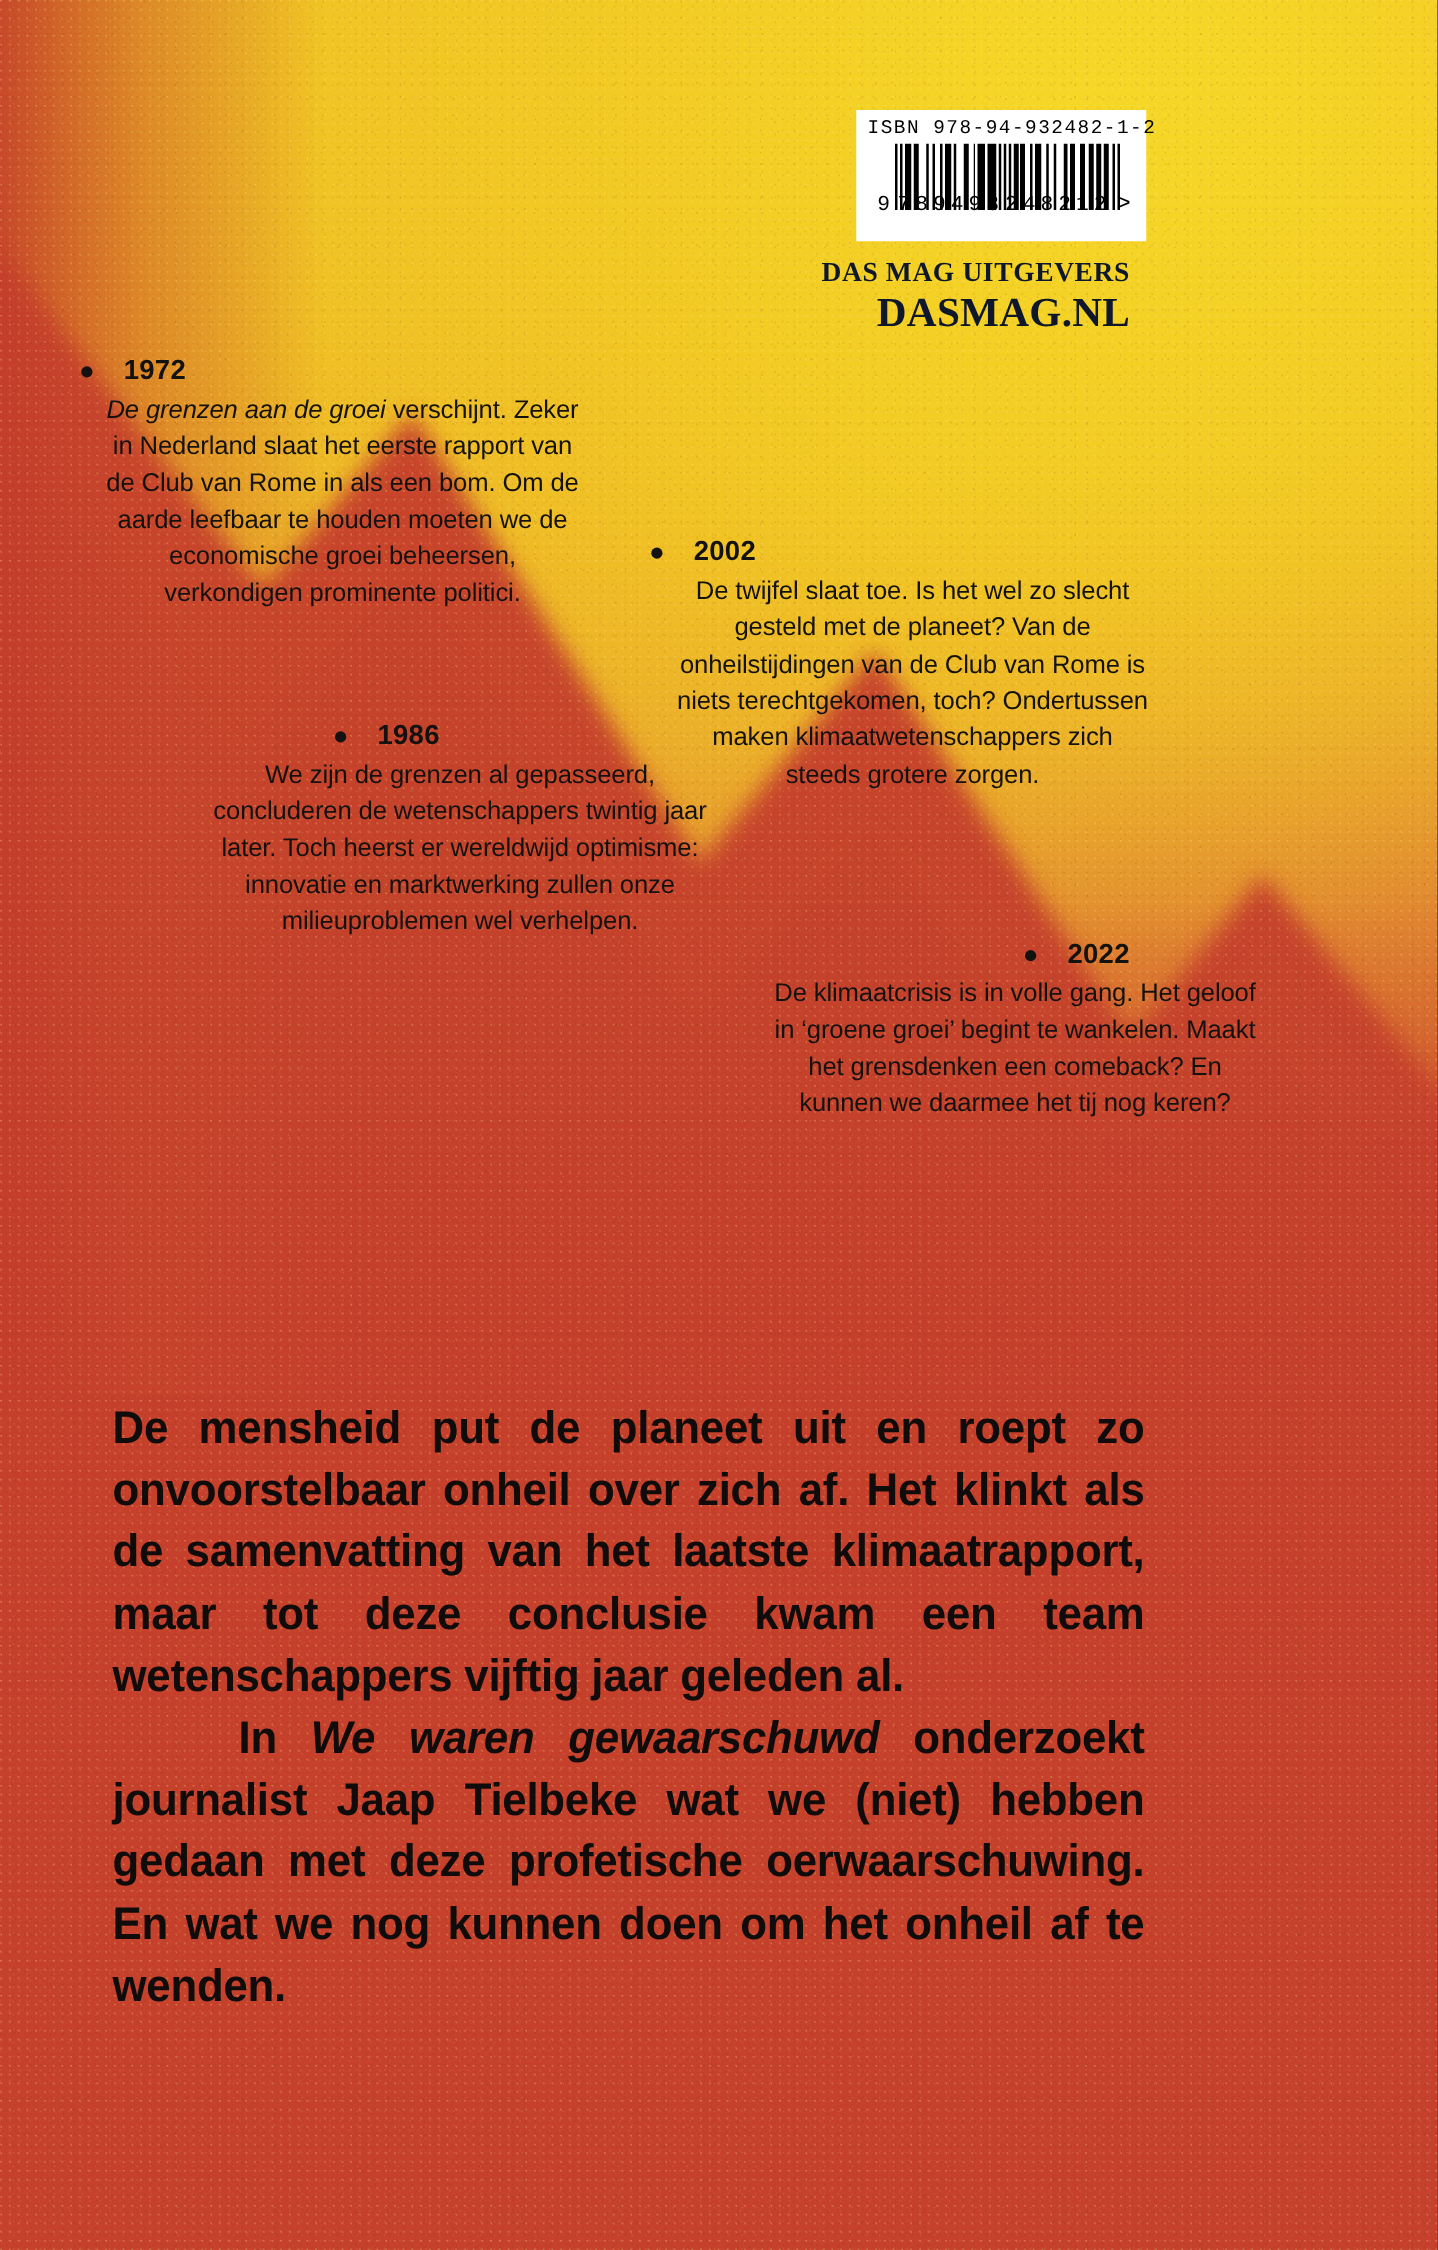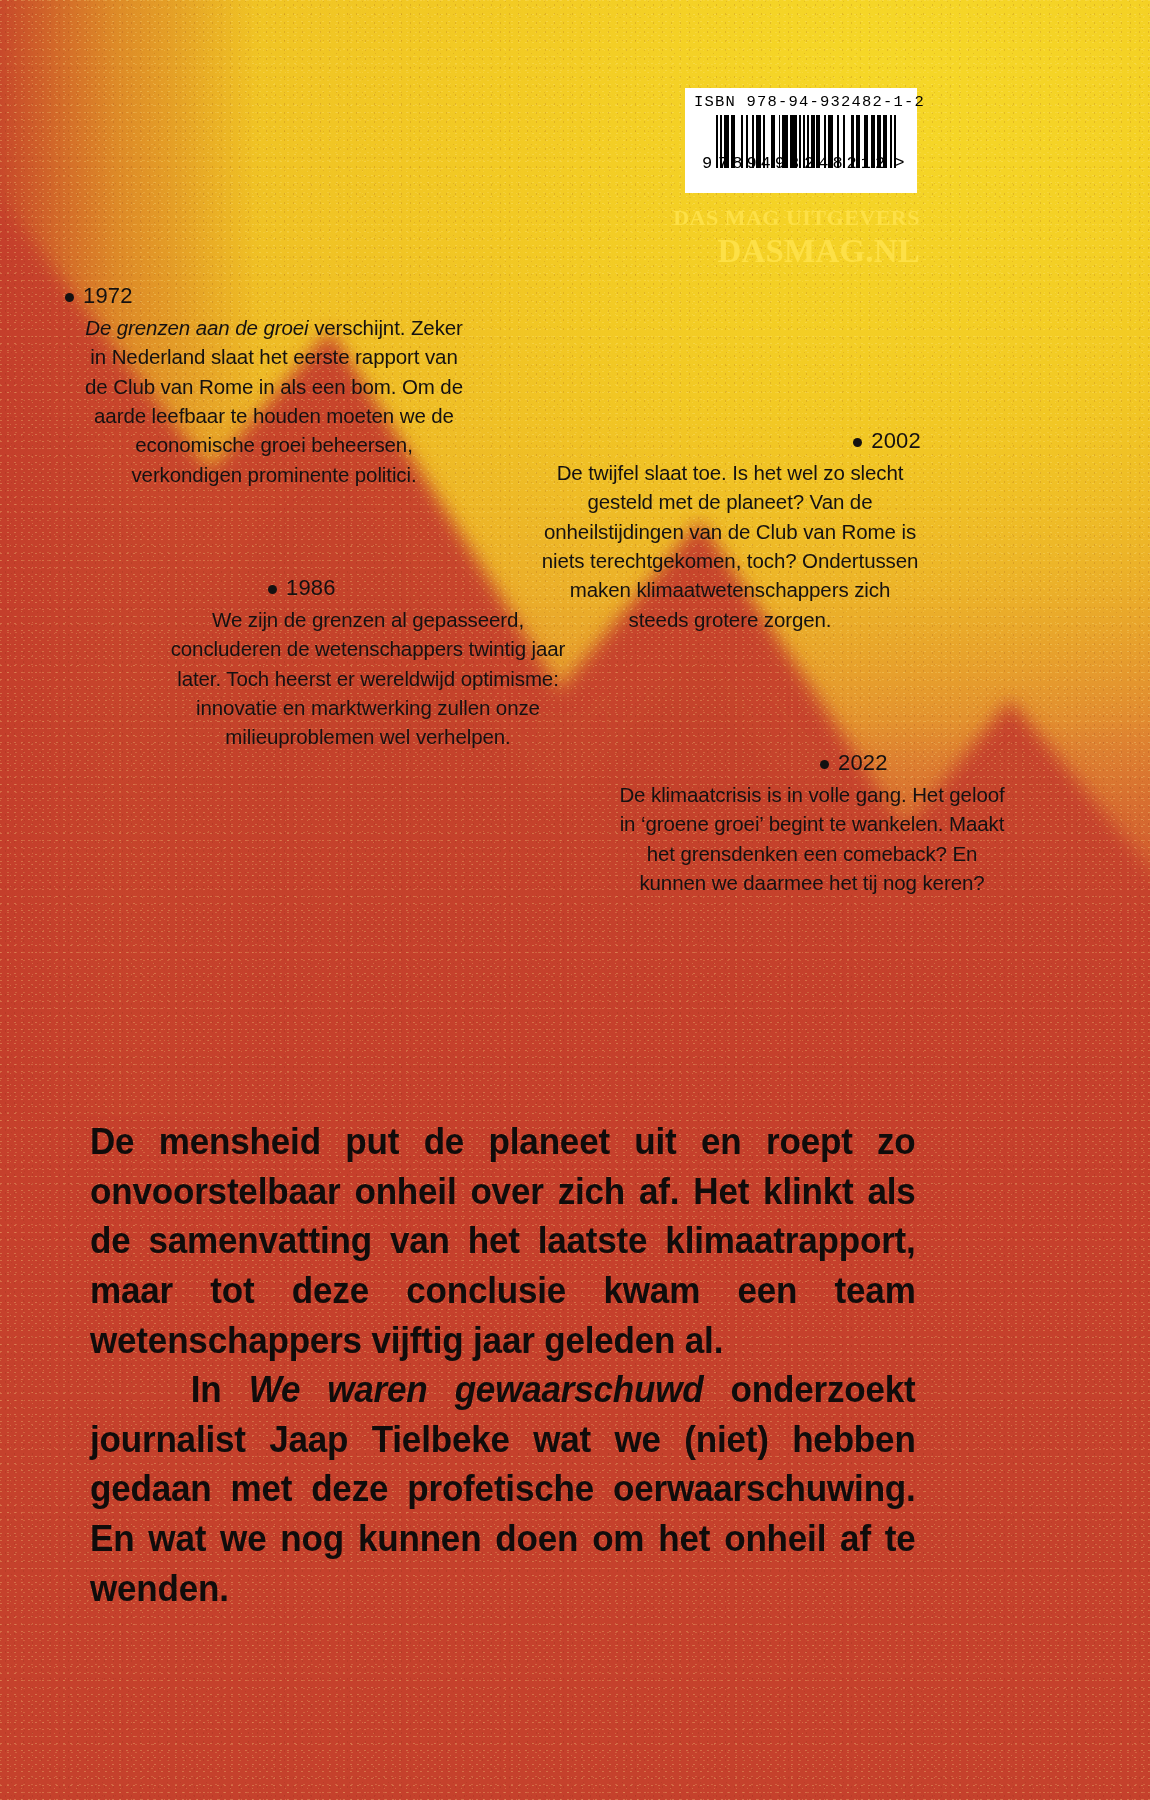--- a/index.html
+++ b/index.html
@@ -91,32 +91,32 @@
     font-family:"Liberation Mono","DejaVu Sans Mono",monospace;
     font-size:17px; color:#000; margin-top:-16px;
     padding:0 0 0 2px; letter-spacing:0;
   }
   .bd-lead{ width:22px; text-align:center; }
   .bd-grp{ flex:1; text-align:left; letter-spacing:4px; }
   .bd-caret{ width:18px; text-align:center; font-size:19px; }
 
   
   .publisher{
-    position:absolute; left:560px; top:205px; width:360px;
-    text-align:right; color:#fde047;
+    position:absolute; left:544px; top:205px; width:360px;
+    text-align:right; color:#0f172a;
     font-family:"Liberation Serif","DejaVu Serif",serif;
   }
   .pub-line1{ font-size:22px; font-weight:700; letter-spacing:.5px; line-height:1.2; }
   .pub-line2{ font-size:33px; font-weight:700; letter-spacing:.2px; line-height:1.25; }
 
   
   .entry{ position:absolute; color:#141111; }
   .entry .yr{
-    font-size:22px; font-weight:400; letter-spacing:.2px;
-    display:flex; align-items:center; gap:9px; margin-bottom:4px;
+    font-size:22px; font-weight:700; letter-spacing:.2px;
+    display:flex; align-items:center; gap:25px; margin-bottom:4px;
   }
   .entry .yr .dot{
     width:9px; height:9px; border-radius:50%;
     background:#141111; display:inline-block; flex:none;
     position:relative; top:1px;
   }
   .entry .body{
     font-size:20.5px; line-height:1.43; font-weight:400;
     letter-spacing:-0.1px;
     text-align:center;
@@ -125,21 +125,21 @@
 
   .e-1972{ left:65px;  top:283px; width:400px; }
   .e-1972 .yr{ padding-left:0; }
   .e-1972 .body{ padding-left:18px; }
 
   .e-1992{ left:168px; top:575px; width:400px; }
   .e-1992 .yr{ padding-left:100px; }
   .e-1992 .body{ padding-left:0px; }
 
   .e-2002{ left:521px; top:428px; width:400px; }
-  .e-2002 .yr{ padding-left:0;justify-content:flex-end; }
+  .e-2002 .yr{ padding-left:0; }
   .e-2002 .body{ padding-left:18px; }
 
   .e-2022{ left:612px; top:750px; width:400px; }
   .e-2022 .yr{ padding-left:208px; }
   .e-2022 .body{ padding-left:0px; }
 
   
   .blurb{
     position:absolute; left:90px; top:1117px; width:860px;
     color:#100c0b;

